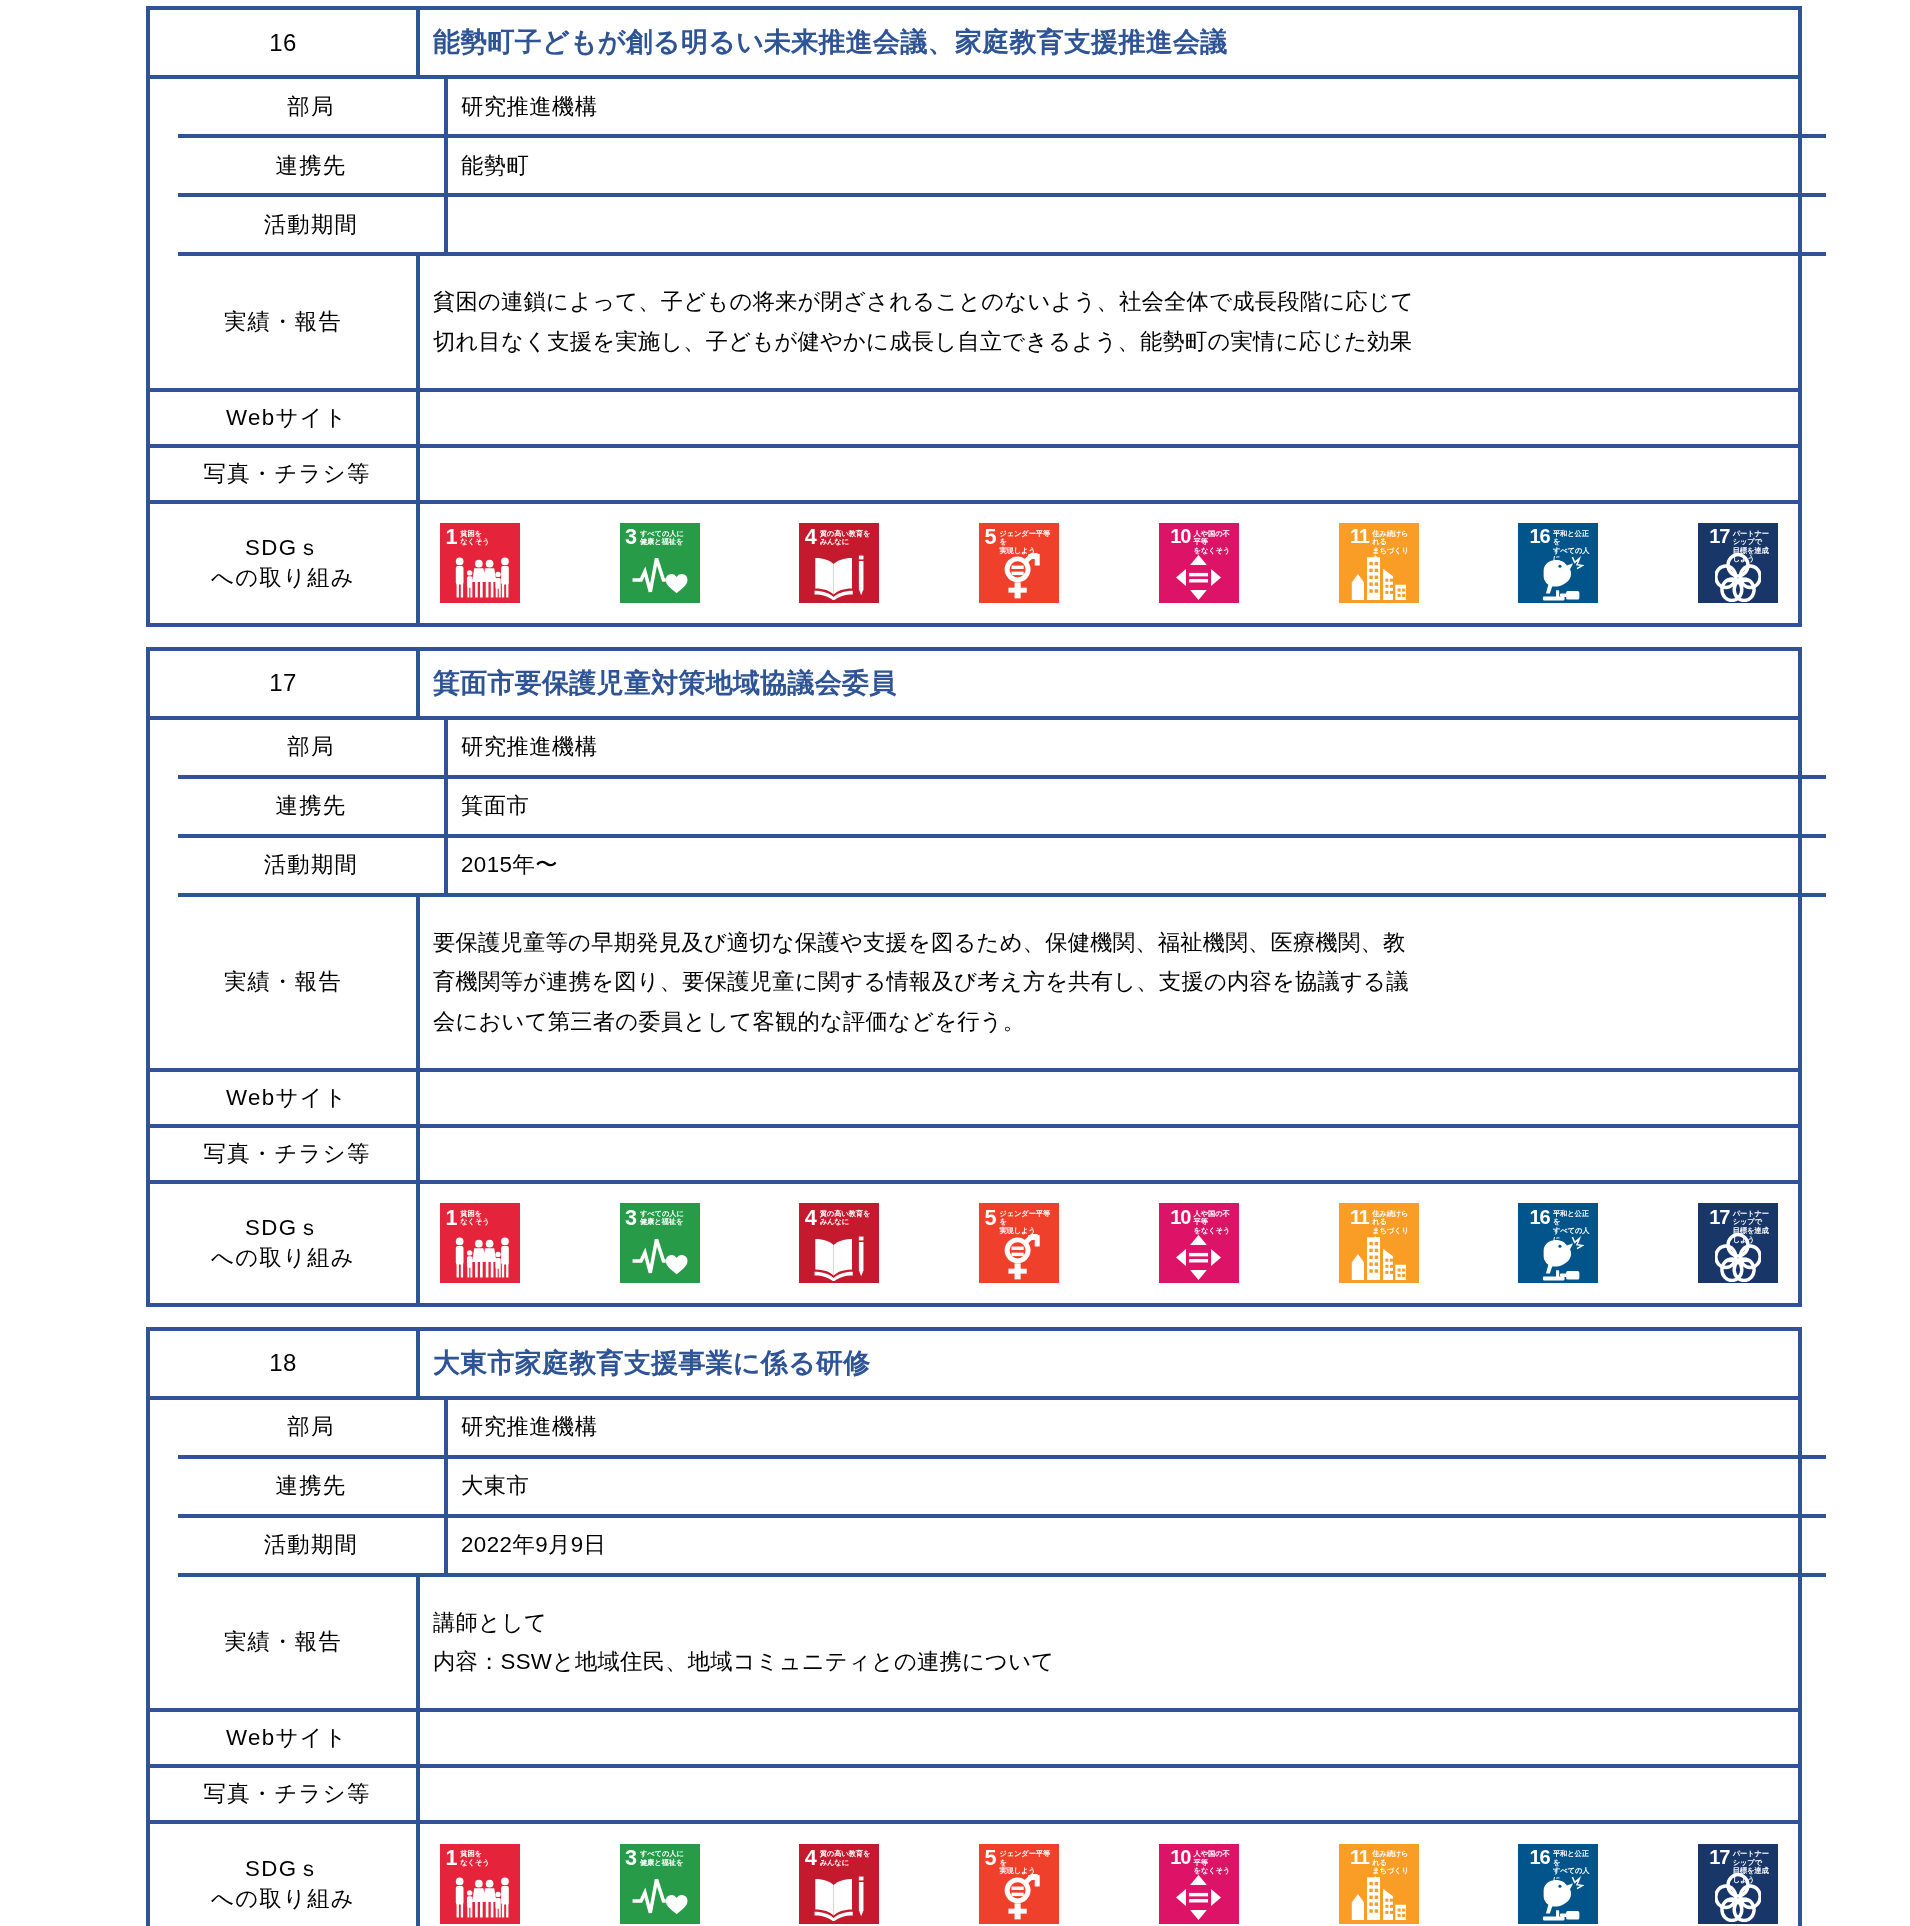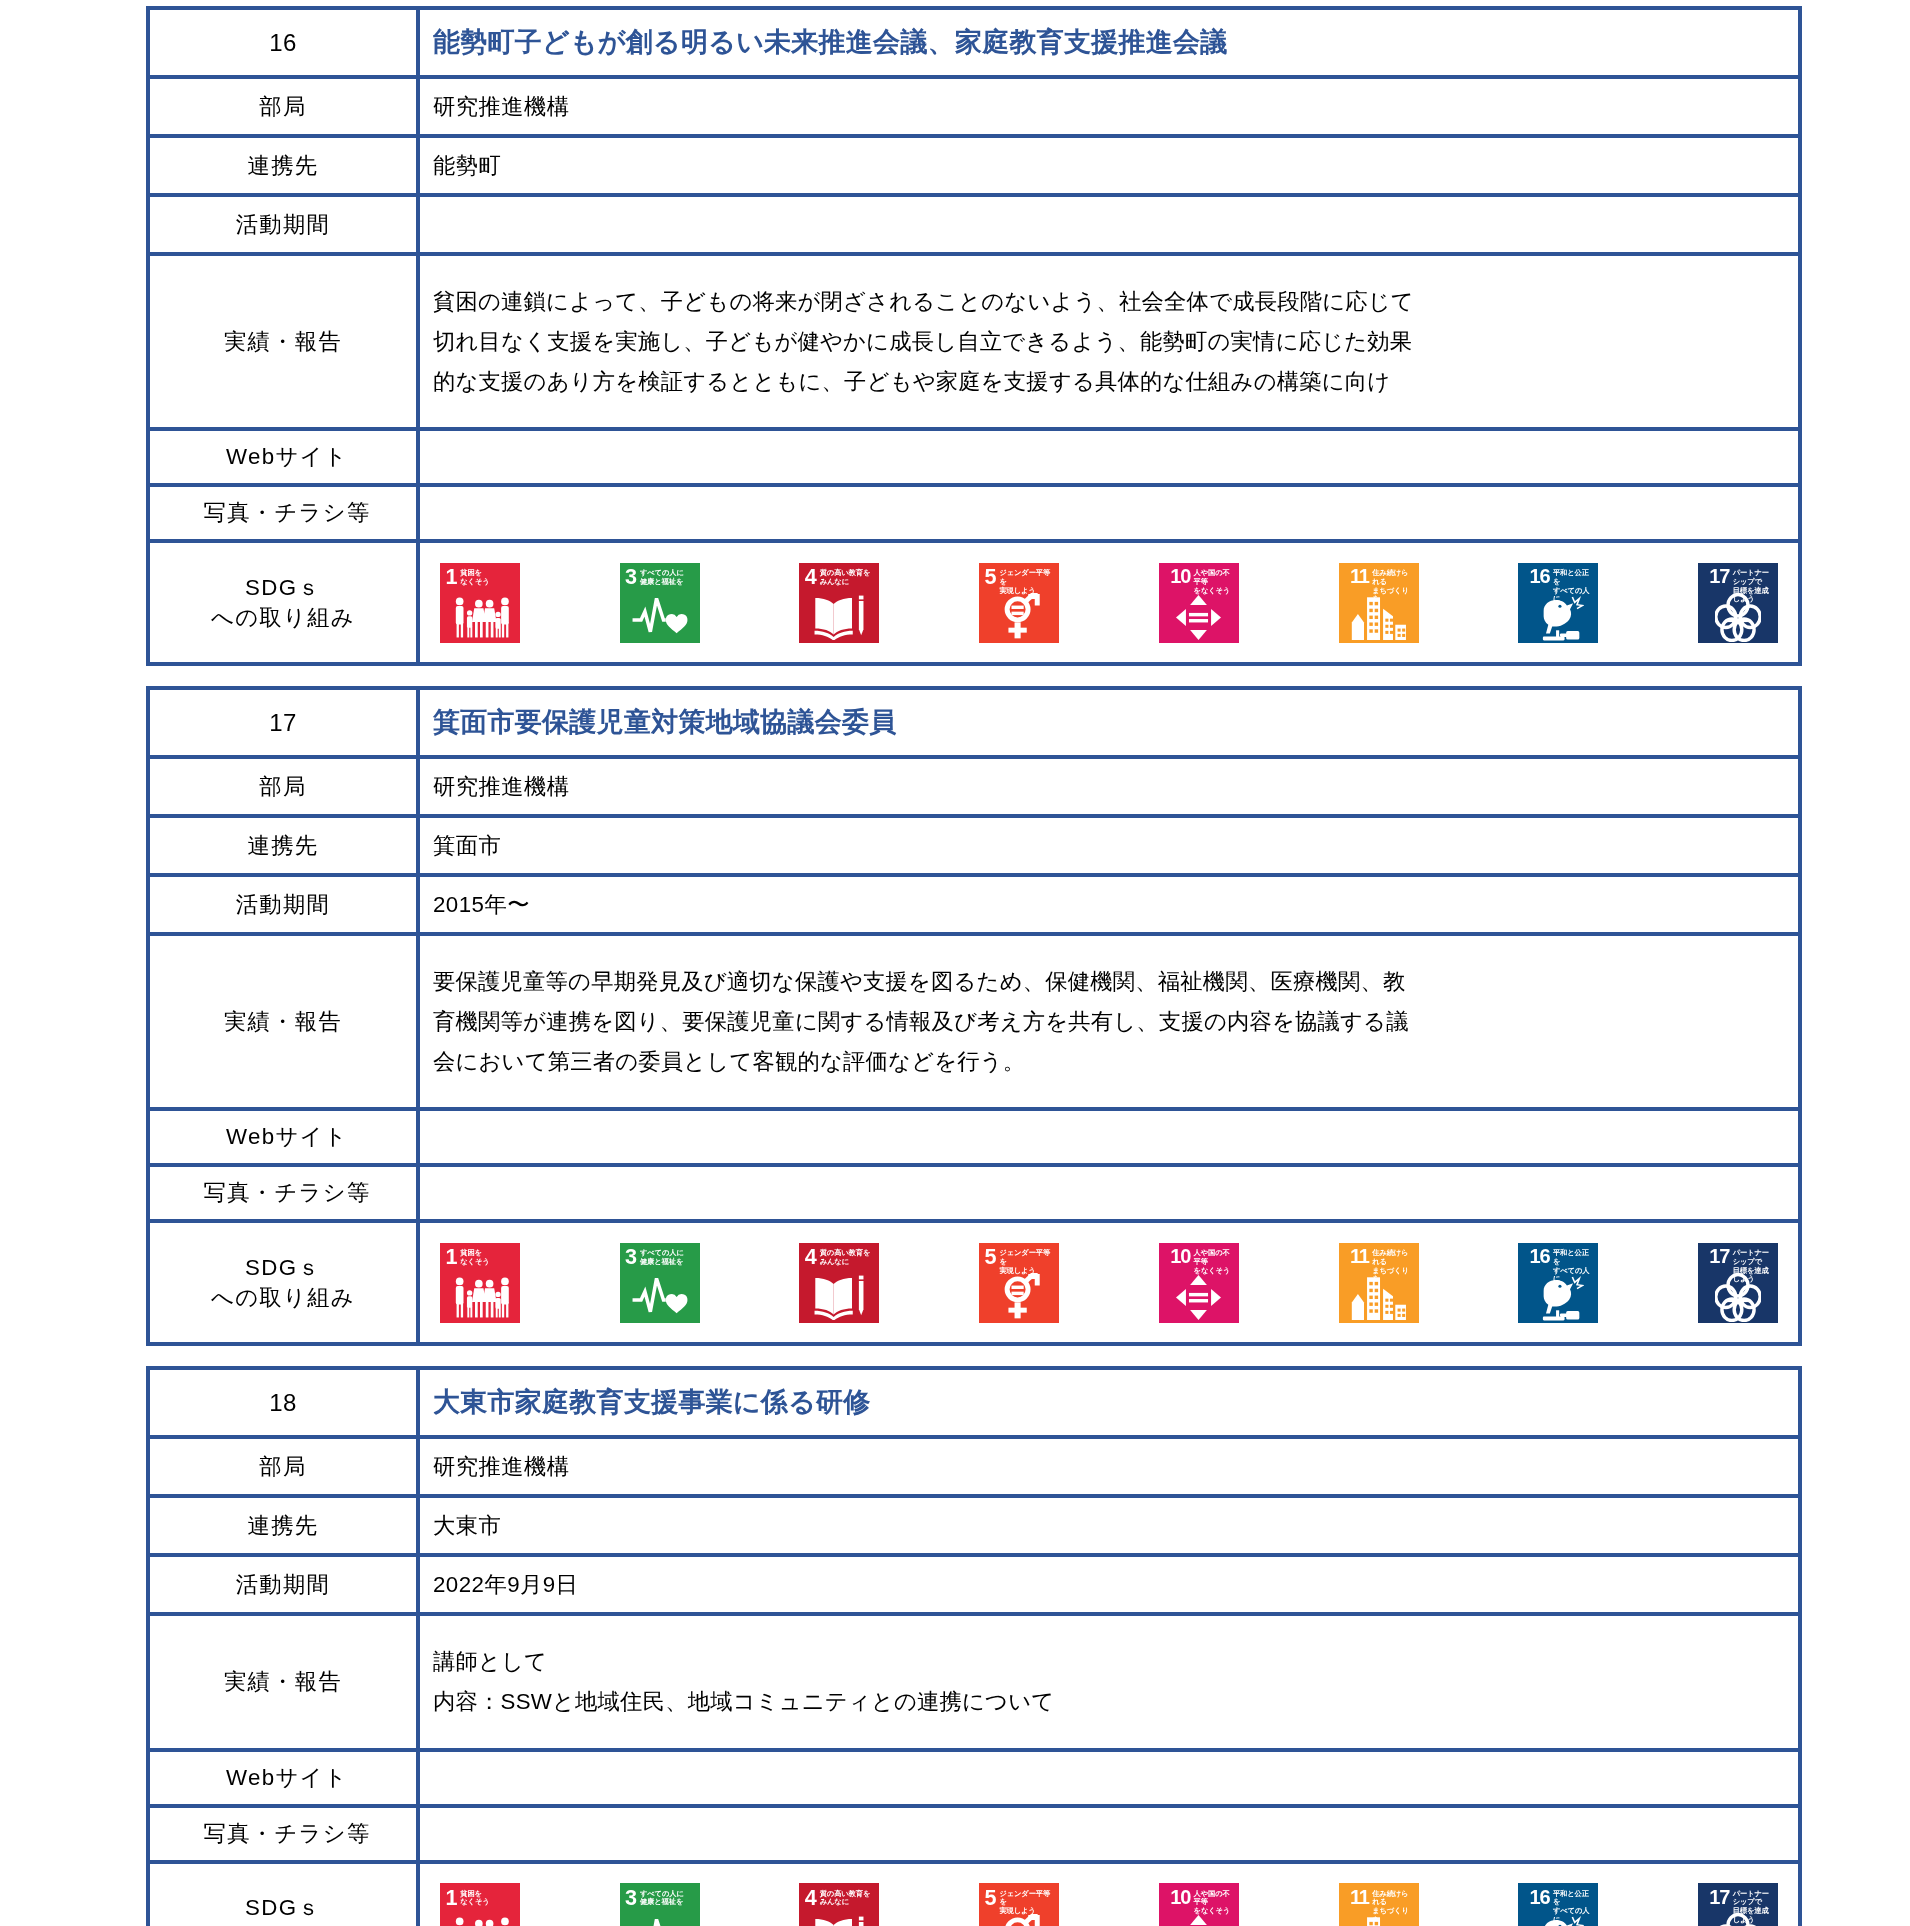--- a/index.html
+++ b/index.html
@@ -82,21 +82,21 @@
     padding-bottom: 7px;
   }
   .title-text {
     color: #2e5496;
     font-weight: bold;
     font-size: 27px;
     letter-spacing: 0.01em;
     line-height: 1.3;
   }
 
-  .row-simple { min-height: 59px; }
+  .row-simple { min-height: 59px; margin-left: 28px; }
   .row-simple .cell-label,
   .row-simple .cell-value { min-height: 50px; }
 
   .row-head { min-height: 69px; }
   .row-body .cell-value { padding: 26px 13px; }
 
   .body-text {
     font-size: 22.3px;
     line-height: 1.78;
     letter-spacing: 0.01em;
@@ -196,21 +196,20 @@
       <div class="cell-label">活動期間</div>
       <div class="cell-value"></div>
     </div>
 
     <div class="row row-body">
       <div class="cell-label">実績・報告</div>
       <div class="cell-value">
         <div class="body-text">
           <span class="ln">貧困の連鎖によって、子どもの将来が閉ざされることのないよう、社会全体で成長段階に応じて</span>
           <span class="ln">切れ目なく支援を実施し、子どもが健やかに成長し自立できるよう、能勢町の実情に応じた効果</span>
-          <span class="ln">的な支援のあり方を検証するとともに、子どもや家庭を支援する具体的な仕組みの構築に向け</span>
         </div>
       </div>
     </div>
 
     <div class="row row-empty">
       <div class="cell-label">Webサイト</div>
       <div class="cell-value"></div>
     </div>
 
     <div class="row row-empty">

